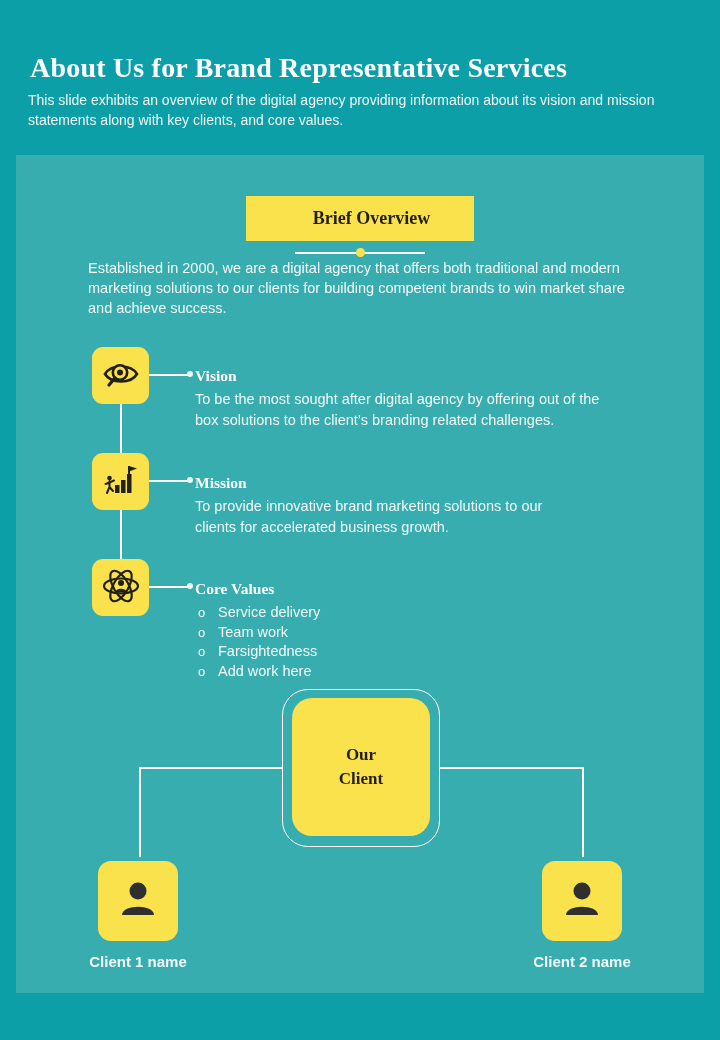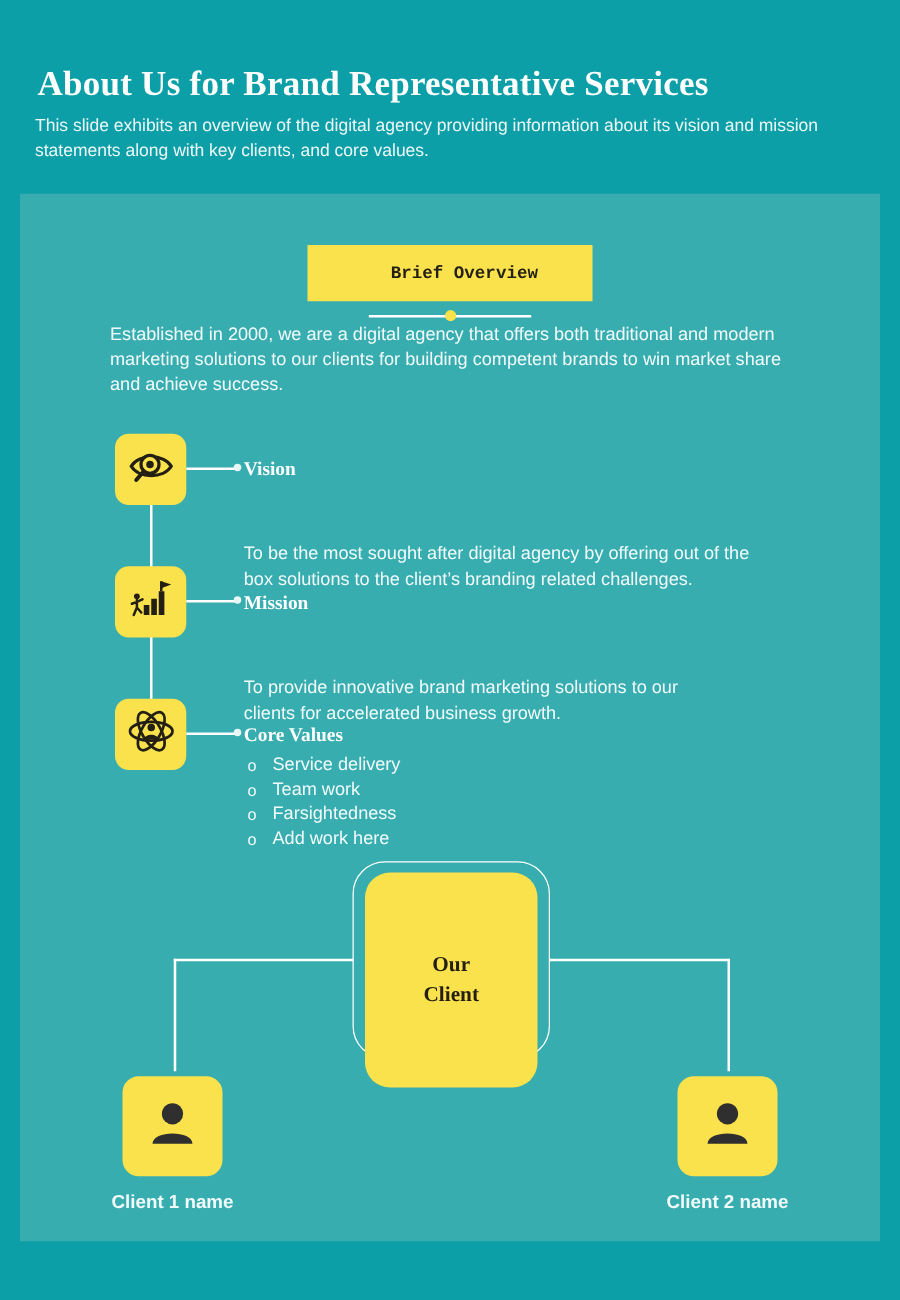--- a/index.html
+++ b/index.html
@@ -41,22 +41,22 @@
   }
 
   
   .brief-box {
     position: absolute; left: 246px; top: 196px;
     width: 228px; height: 45px;
     background: #fae24c;
     display: flex; align-items: center; justify-content: center;
   }
   .brief-box-label {
-    font-family: Liberation Mono, monospace;
-    font-weight: bold; font-size: 14px; color: #231f14; margin-left: 23px;
+    font-family: Liberation Serif, serif;
+    font-weight: bold; font-size: 18px; color: #231f14; margin-left: 23px;
   }
   .divider { position: absolute; left: 295px; top: 248px; width: 130px; height: 9px; }
   .divider-line {
     position: absolute; left: 0; top: 4px; width: 130px; height: 1.5px;
     background: #ffffff;
   }
   .divider-dot {
     position: absolute; left: 61px; top: 0; width: 9px; height: 9px;
     border-radius: 50%; background: #fae24c;
   }
@@ -89,21 +89,21 @@
     width: 6px; height: 6px; border-radius: 50%;
     background: #e8f6f6;
   }
   .pillar-title {
     position: absolute; left: 195px;
     font-family: "Liberation Serif", serif;
     font-weight: bold; font-size: 15.5px; color: #fefefe;
   }
   .pillar-body {
     position: absolute; left: 195px;
-    font-size: 14.5px; line-height: 21px; color: #f2fbfb; margin-top: 44px;
+    font-size: 14.5px; line-height: 21px; color: #f2fbfb;
   }
   .values-list { position: absolute; left: 196px; list-style: none; }
   .values-list li {
     font-size: 14.5px; line-height: 19.5px; color: #f2fbfb;
     position: relative; padding-left: 22px;
   }
   .values-list li::before {
     content: "o";
     position: absolute; left: 2px; top: 0;
     font-size: 13px; color: #f2fbfb;
@@ -124,21 +124,21 @@
   }
   .clients-outline {
     position: absolute; left: 282px; top: 689px;
     width: 158px; height: 158px;
     border: 1.5px solid #ffffff;
     border-radius: 26px;
     background: #38adb0;
   }
   .clients-box {
     position: absolute; left: 292px; top: 698px;
-    width: 138px; height: 172px;
+    width: 138px; height: 138px;
     background: #fae24c; border-radius: 20px;
     display: flex; flex-direction: column;
     align-items: center; justify-content: center;
   }
   .clients-box-label {
     font-family: "Liberation Serif", serif;
     font-weight: bold; font-size: 17px; color: #231f14;
     line-height: 24px; text-align: center;
   }
 

